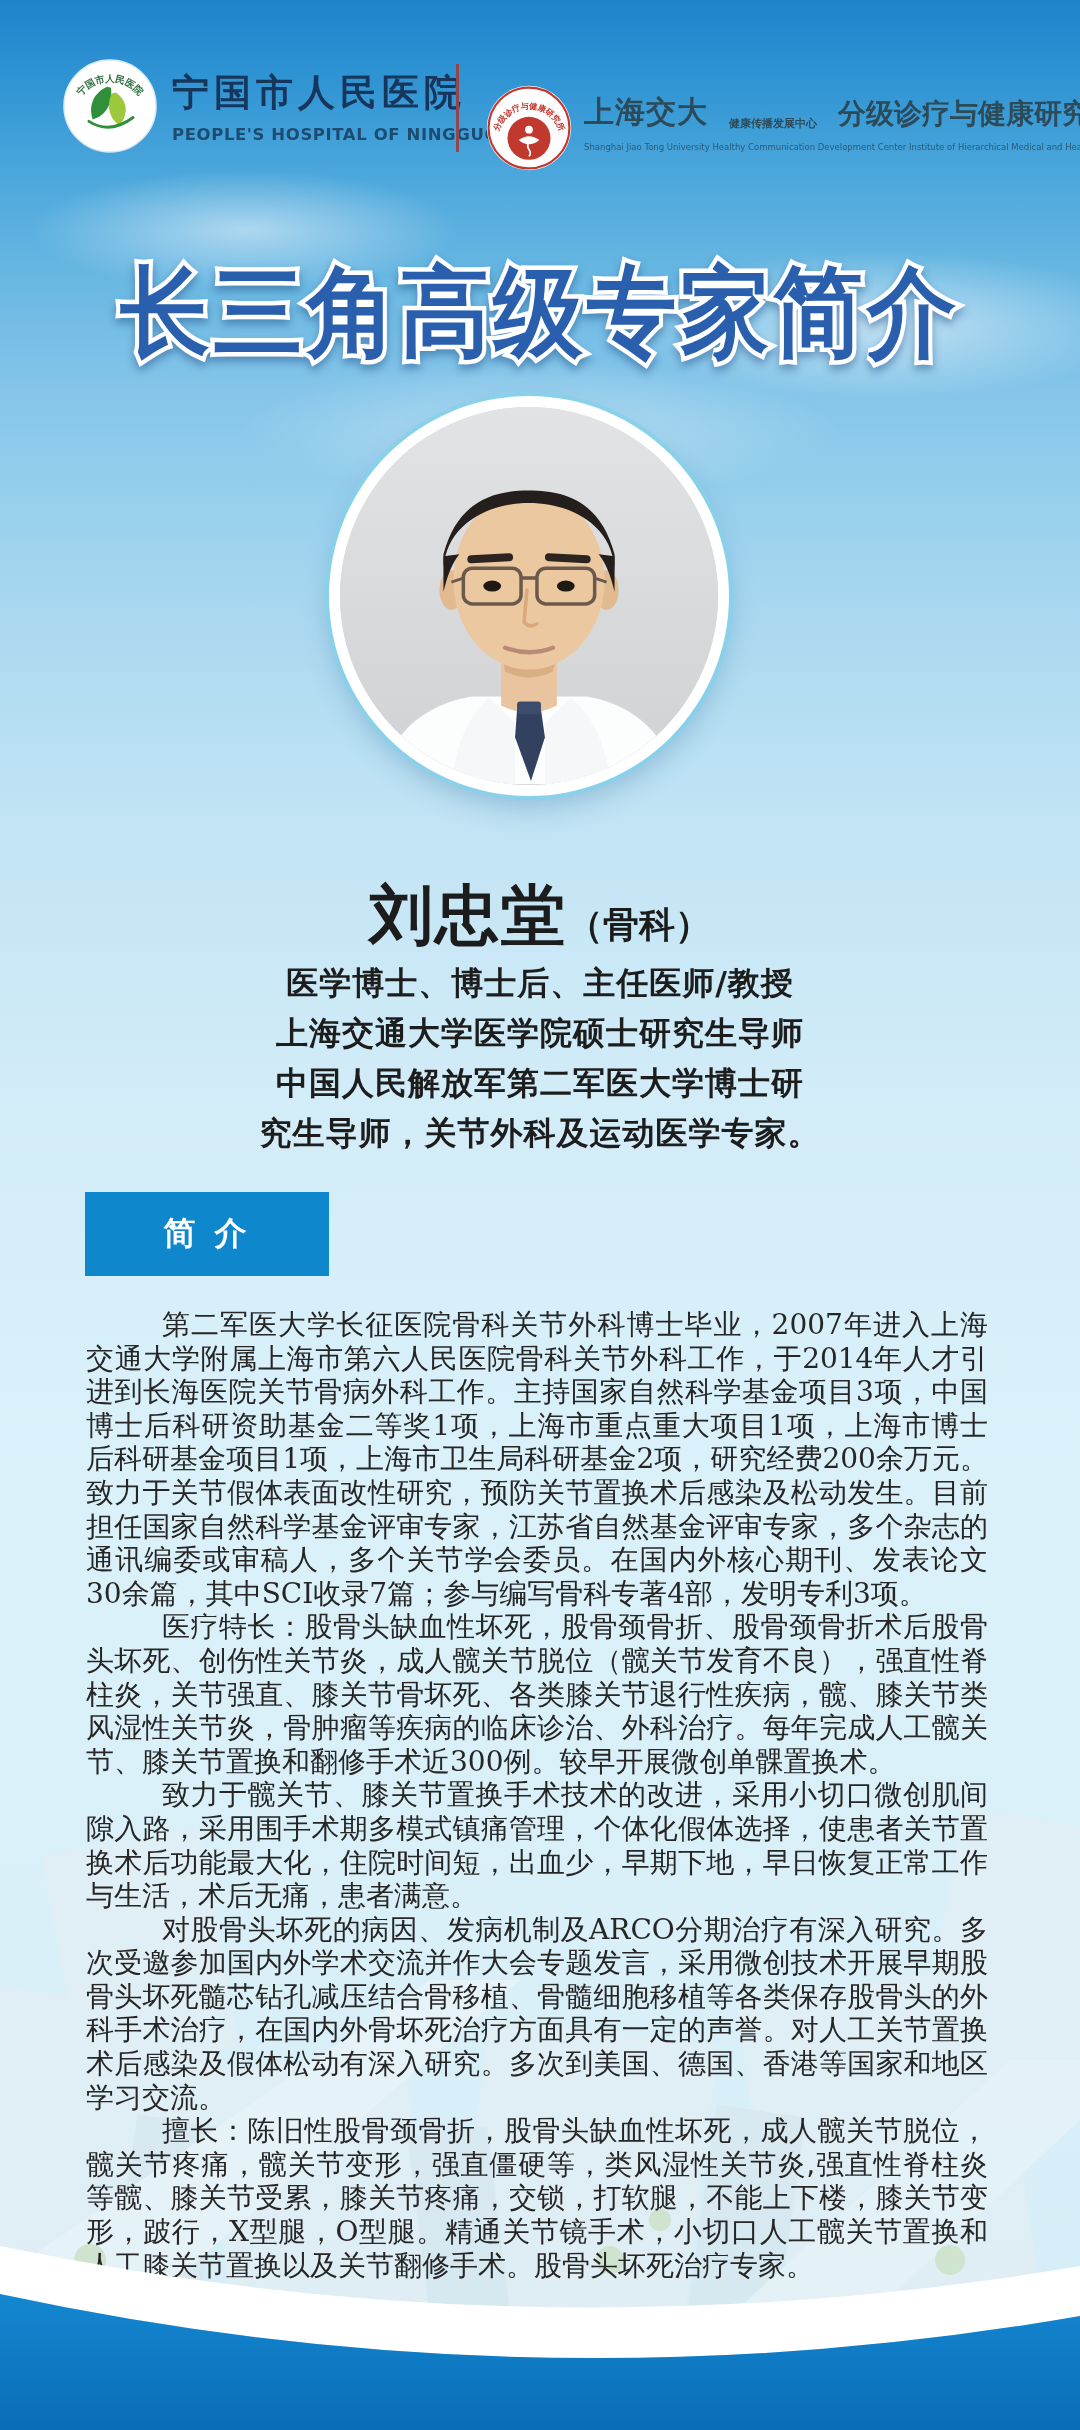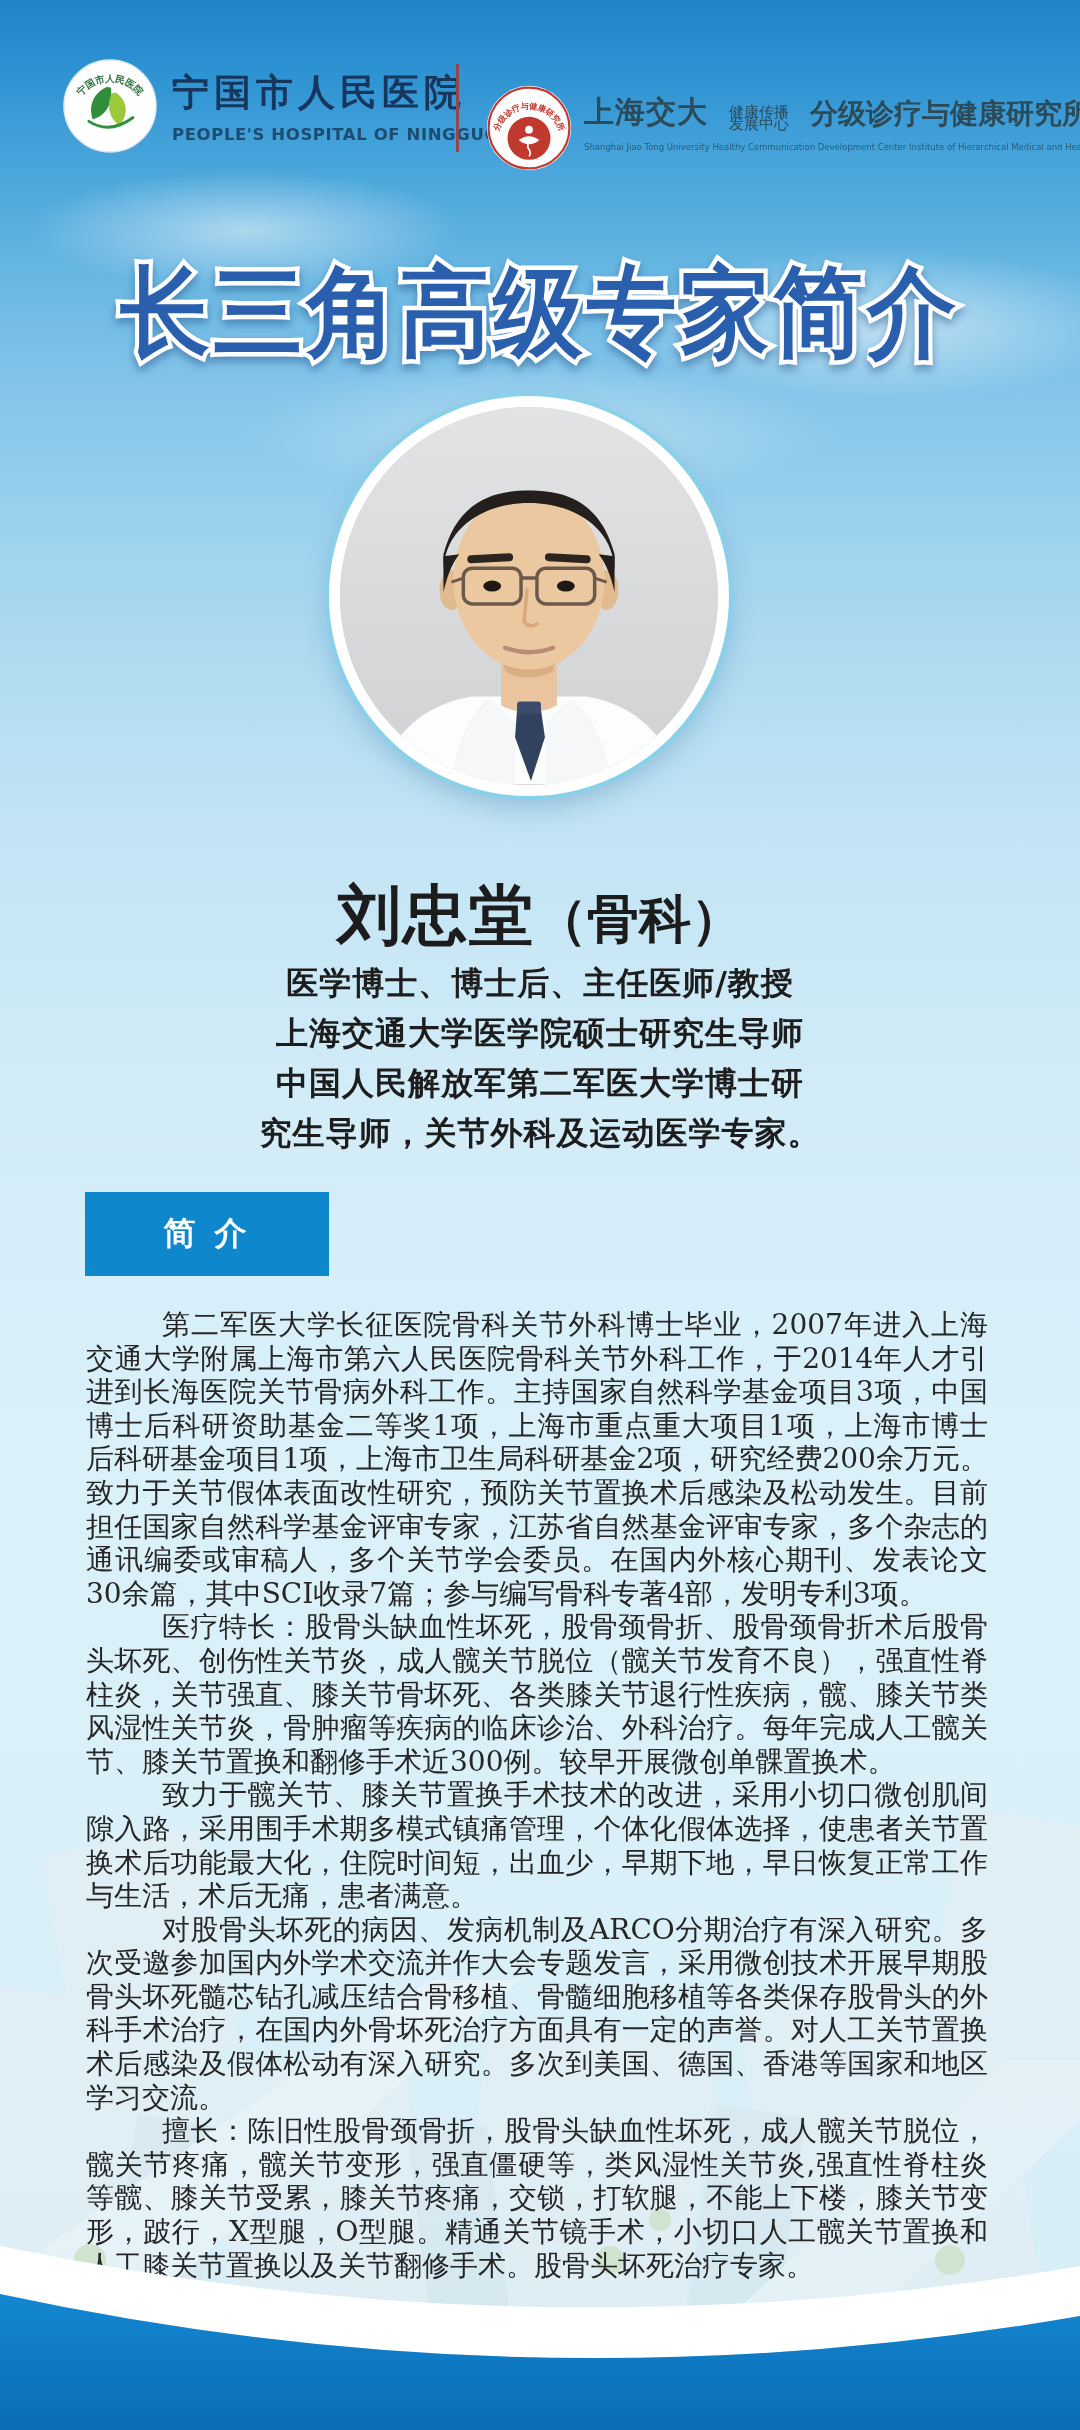--- a/index.html
+++ b/index.html
@@ -24,39 +24,39 @@
   .left-text  { position:absolute; left:172px; top:16px; }
   .left-title { font-family:"DejaVu Serif", serif; font-weight:bold; font-size:37px;
                 letter-spacing:5px; color:#16365c; white-space:nowrap; }
   .left-sub   { margin-top:7px; font-size:16.5px; letter-spacing:.6px; color:#1d4c70;
                 font-weight:bold; white-space:nowrap; }
   .divider    { position:absolute; left:456px; top:12px; width:3px; height:88px; background:#93474d; }
   .logo-right { position:absolute; left:486px; top:33px; width:86px; height:86px; }
   .right-text { position:absolute; left:584px; top:40px; width:450px; }
   .brand-row  { display:flex; align-items:flex-end; gap:21px; color:#2c4a58; white-space:nowrap; }
   .jiaoda     { font-size:30px; font-weight:bold; letter-spacing:1px; }
-  .small-stack{ display:flex; flex-direction:column; font-size:15px; line-height:12px;
-                font-weight:normal; padding-bottom:3px; color:#2c4a58; }
+  .small-stack{ display:flex; flex-direction:row; font-size:11px; line-height:12px;
+                font-weight:bold; padding-bottom:3px; color:#2c4a58; }
   .inst       { font-size:28px; font-weight:bold; }
   .right-sub  { margin-top:9px; font-size:8.5px; color:#2a5a78; white-space:nowrap; letter-spacing:0; }
 
   
   .banner { position:absolute; left:0; top:228px; width:1080px; height:160px; }
 
   
   .photo { position:absolute; left:329px; top:396px; width:400px; height:400px; border-radius:50%;
            background:#fff;
            box-shadow:0 0 0 4px rgba(136,209,234,.95), 0 12px 26px rgba(50,110,160,.3); }
   .photo-inner { position:absolute; inset:11px; border-radius:50%; overflow:hidden; background:#d9dadb; }
   .photo-inner svg { display:block; width:100%; height:100%; }
 
   
   .name-row { position:absolute; left:0; top:872px; width:1080px; text-align:center; color:#1c1c1c; }
   .dname { font-size:64px; font-weight:bold; letter-spacing:2px; }
-  .ddept { font-size:52px; font-weight:bold; }
+  .ddept { font-size:36px; font-weight:bold; }
   .creds { position:absolute; left:0; top:958px; width:1080px; text-align:center;
            font-weight:bold; color:#1d1d1d; }
   .cred-line { font-size:32px; line-height:50px; letter-spacing:1px; white-space:nowrap; }
 
   
   .section-label { position:absolute; left:85px; top:1192px; width:244px; height:84px;
                    background:#0f87cd; color:#ffffff; display:flex; align-items:center;
                    justify-content:center; font-size:32px; font-weight:bold; letter-spacing:4px; }
 
   

